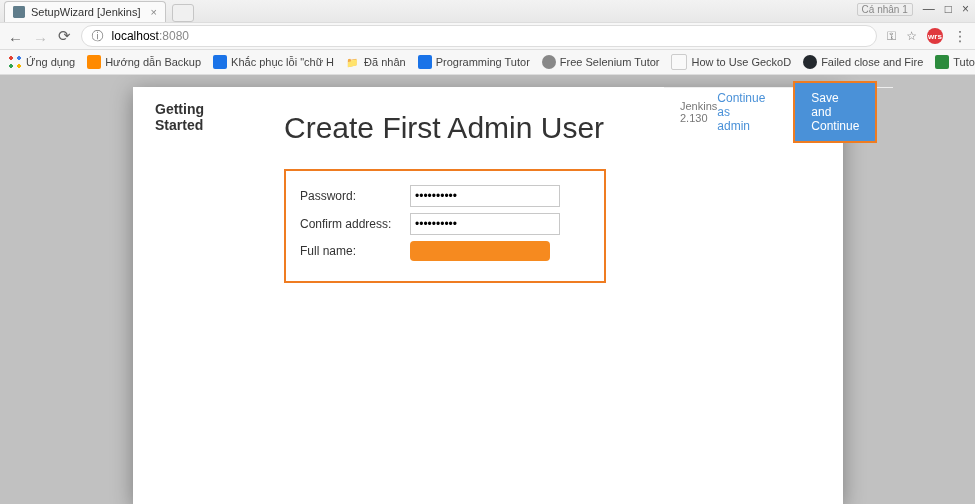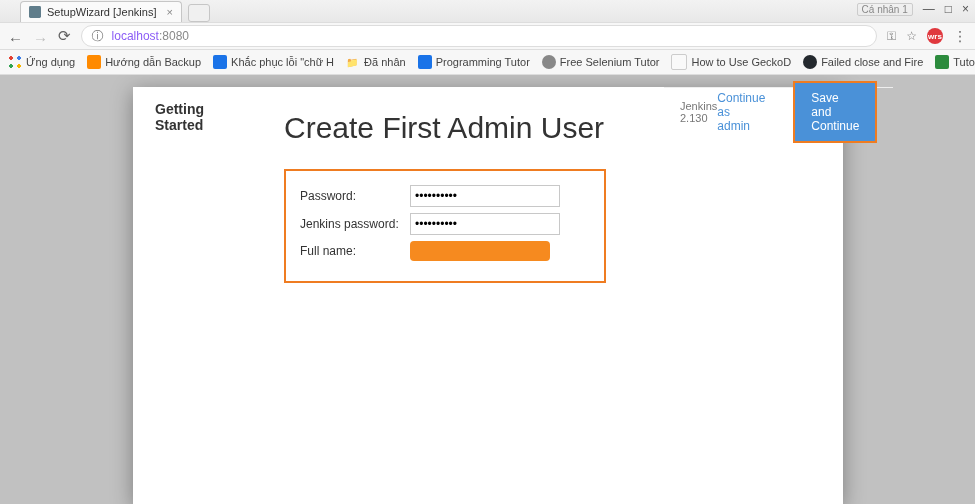--- a/index.html
+++ b/index.html
@@ -1,32 +1,32 @@
 <!DOCTYPE html>
 <html><head>
 <meta charset="utf-8">
 <style>
   html, body { margin:0; padding:0; width:975px; height:504px; font-family:Arial,Helvetica,sans-serif; overflow:hidden; background:#fff;}
   
   .chrome { width:100%; }
   .tab-strip { height:22px; background:linear-gradient(#f2f2f2,#e8e8e8); display:flex; align-items:flex-end; position:relative;}
-  .tab { display:flex; align-items:center; background:#fafafa; border:1px solid #c6c6c6; border-bottom:none; border-top-left-radius:4px; border-top-right-radius:4px; height:20px; margin-left:20px; padding:0 8px; font-size:11px; color:#333; max-width:170px;}
+  .tab { display:flex; align-items:center; background:#fafafa; border:1px solid #c6c6c6; border-bottom:none; border-top-left-radius:4px; border-top-right-radius:4px; height:20px; margin-left:4px; padding:0 8px; font-size:11px; color:#333; max-width:170px;}
   .tab .favicon { width:12px;height:12px;margin-right:6px;display:flex;align-items:center;justify-content:center;}
   .tab .title { white-space:nowrap; overflow:hidden; text-overflow:ellipsis; max-width:120px;}
   .tab .close { font-size:11px; color:#888; margin-left:10px;}
   .new-tab { width:20px;height:16px; margin-left:6px; border:1px solid #c6c6c6; background:#f0f0f0; border-radius:3px;}
   .win-controls { position:absolute; right:6px; top:2px; display:flex; align-items:center; gap:10px; font-size:12px; color:#555;}
   .win-user{font-size:10px;color:#888;border:1px solid #ccc;padding:0 4px;border-radius:2px;}
   .win-btn{cursor:pointer;font-family:Arial;}
   .addr-bar { height:26px; background:#f7f7f7; border-top:1px solid #ddd; border-bottom:1px solid #ddd; display:flex; align-items:center; padding:0 8px; gap:10px;}
   .nav-btn { color:#606060; font-size:15px; cursor:pointer; user-select:none;}
   .nav-btn.disabled{color:#bdbdbd;}
   .url-box { flex:1; border:1px solid #ddd; border-radius:12px; height:20px; display:flex; align-items:center; padding:0 10px; font-size:12px; color:#333; background:#fff;}
   .url-box .info-icon{color:#777;margin-right:8px;}
-  .url-box .host{color:#8b5cf6;}
+  .url-box .host{color:#000000;}
   .url-box .port{color:#888;}
   .addr-right{display:flex;align-items:center;gap:10px;font-size:12px;}
   .key-icon{color:#777;}
   .star-icon{color:#777;}
   .ext-badge{width:16px;height:16px;border-radius:50%;background:#e0383e;color:#fff;font-size:8px;display:flex;align-items:center;justify-content:center;font-weight:bold;}
   .menu-dots{color:#666;font-size:14px;}
   .bookmarks { height:24px; background:#f7f7f7; border-bottom:1px solid #ddd; display:flex; align-items:center; padding:0 8px; gap:12px; font-size:11px; color:#444;}
   .bm-item{display:flex;align-items:center;gap:4px;cursor:pointer;white-space:nowrap;}
   .bm-icon{width:14px;height:14px;display:flex;align-items:center;justify-content:center;font-size:10px;}
   .bm-apps{width:14px;height:14px;background:
@@ -142,21 +142,21 @@
   <div class="modal">
     <div class="modal-header">Getting Started</div>
     <div class="modal-body">
       <div class="page-title">Create First Admin User</div>
       <div class="form-box">
         <div class="form-row">
           <label>Password:</label>
           <input type="password" value="••••••••••" style="">
         </div>
         <div class="form-row">
-          <label>Jenkins password:</label>
+          <label>Confirm address:</label>
           <input type="password" value="••••••••••" style="">
         </div>
         <div class="form-row">
           <label>Full name:</label>
           <div class="redact"></div>
         </div>
       </div>
     </div>
     <div class="modal-footer">
       <span class="footer-left">Jenkins 2.130</span>

